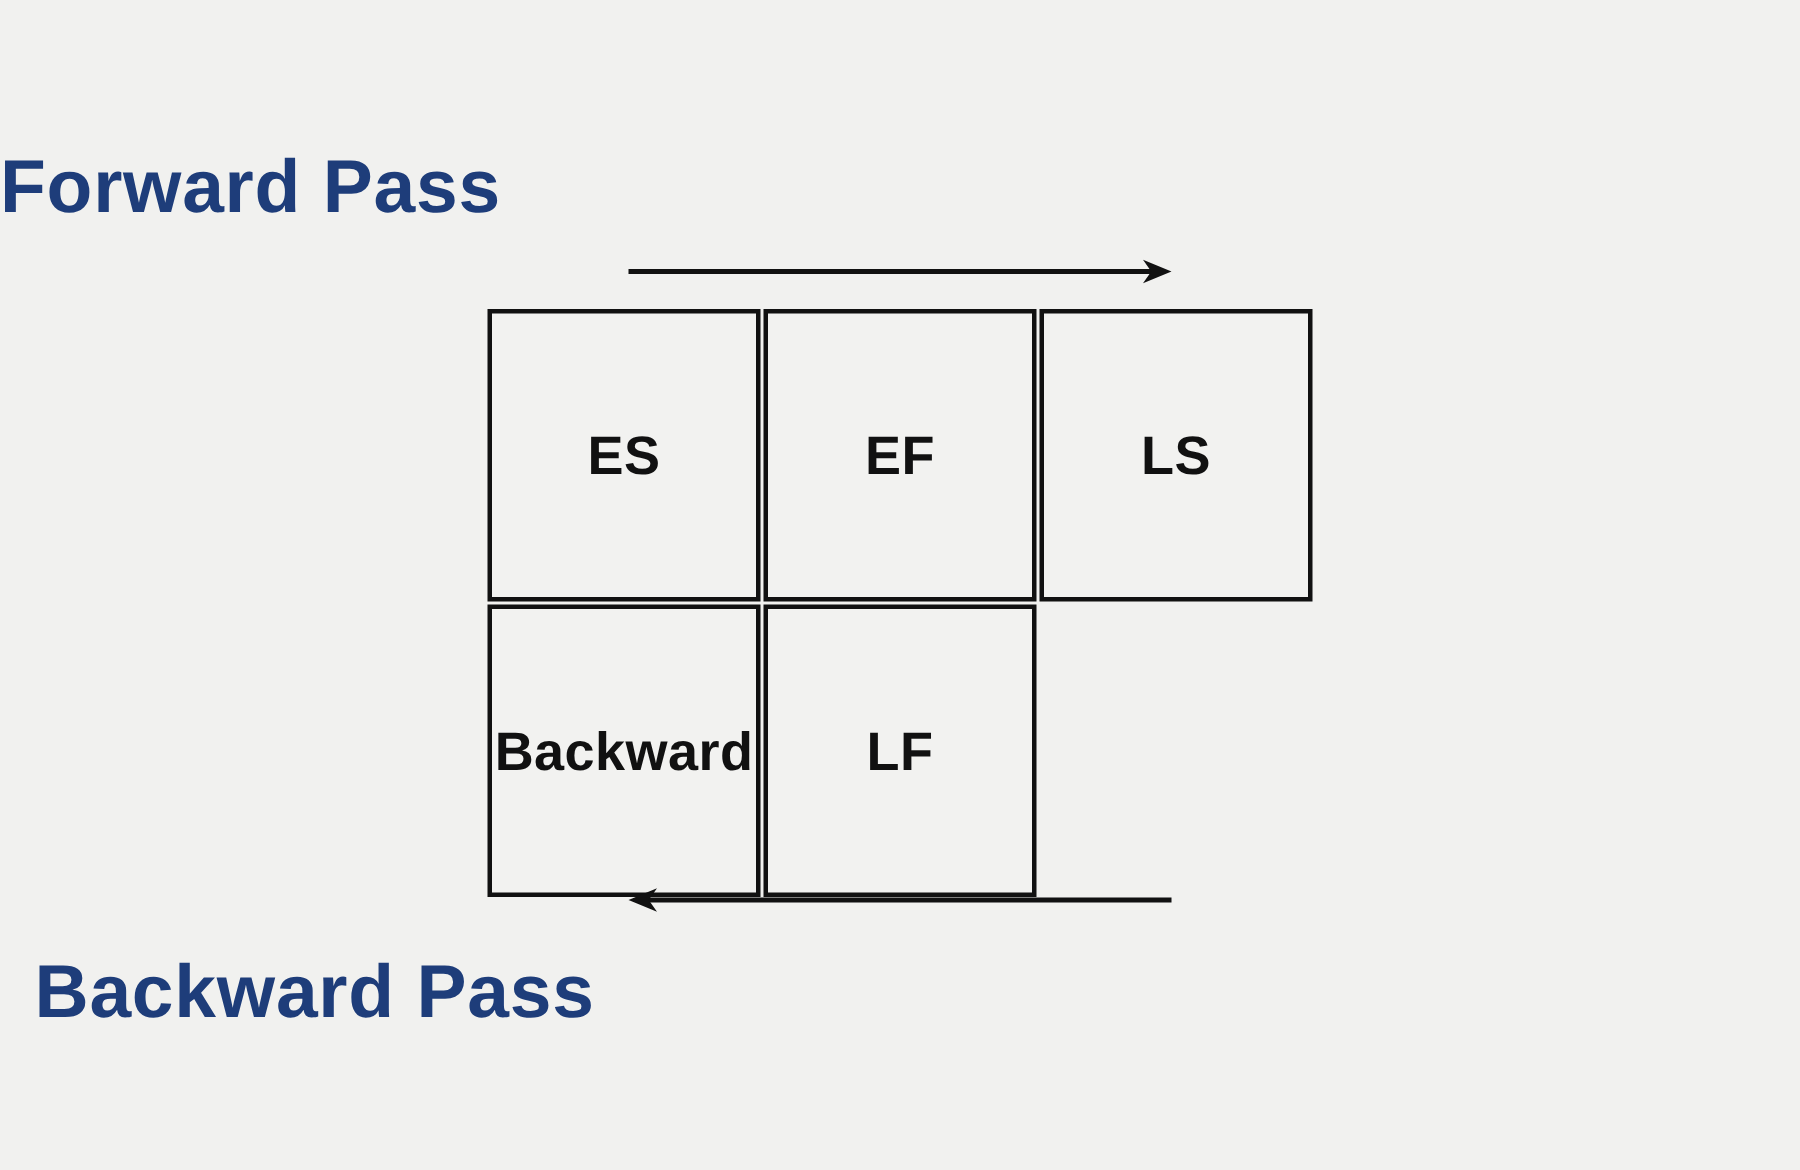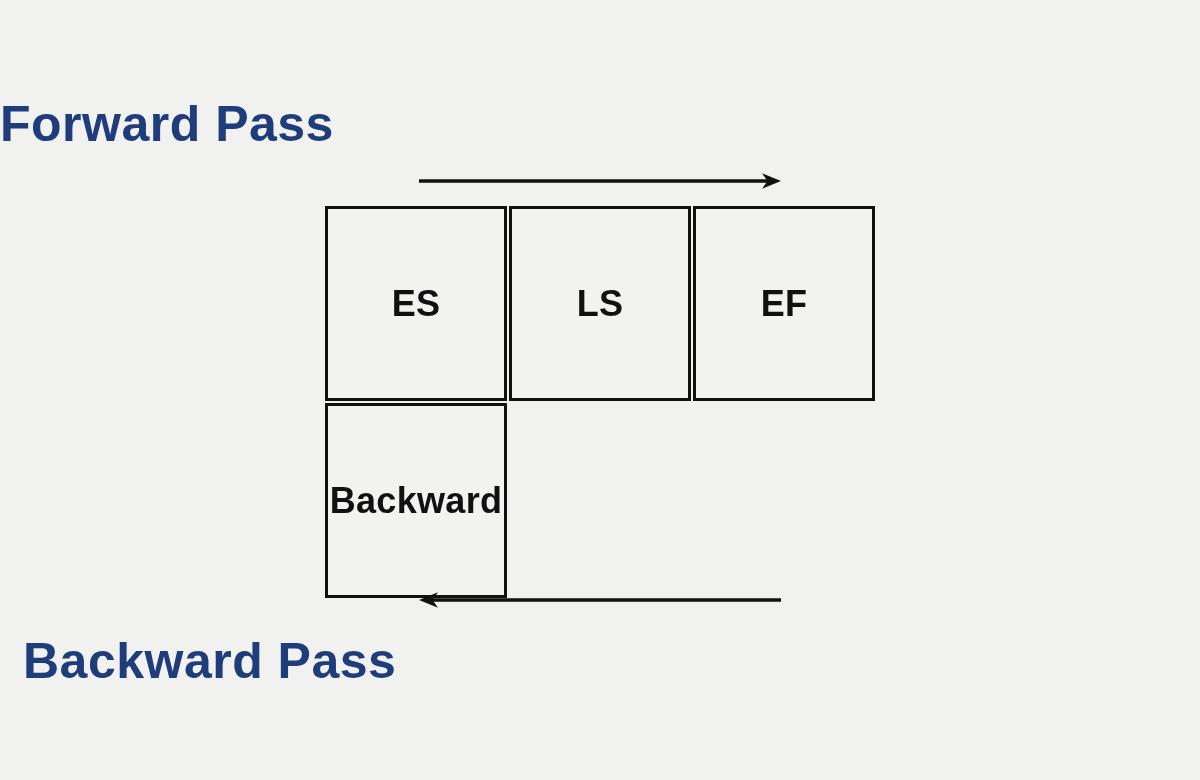--- a/index.html
+++ b/index.html
@@ -81,27 +81,30 @@
       <line x1="1" y1="11" x2="352" y2="11" stroke="#111111" stroke-width="3.4"></line>
       <path d="M363 11 L344 3.2 L349.5 11 L344 18.8 Z" fill="#111111"></path>
     </svg>
   </div>
 
   <div class="grid">
     <div class="cell">
       <span>ES</span>
     </div>
     <div class="cell">
+      <span>EF</span>
+    </div>
+    <div class="cell">
       <span>LS</span>
     </div>
     <div class="cell">
-      <span>EF</span>
+      <span>Backward</span>
     </div>
     <div class="cell">
-      <span>Backward</span>
+      <span>LF</span>
     </div>
   </div>
 
   <div class="arrow arrow-backward">
     <svg width="364" height="22" viewBox="0 0 364 22" aria-hidden="true">
       <line x1="12" y1="11" x2="363" y2="11" stroke="#111111" stroke-width="3.4"></line>
       <path d="M1 11 L20 3.2 L14.5 11 L20 18.8 Z" fill="#111111"></path>
     </svg>
   </div>
 

